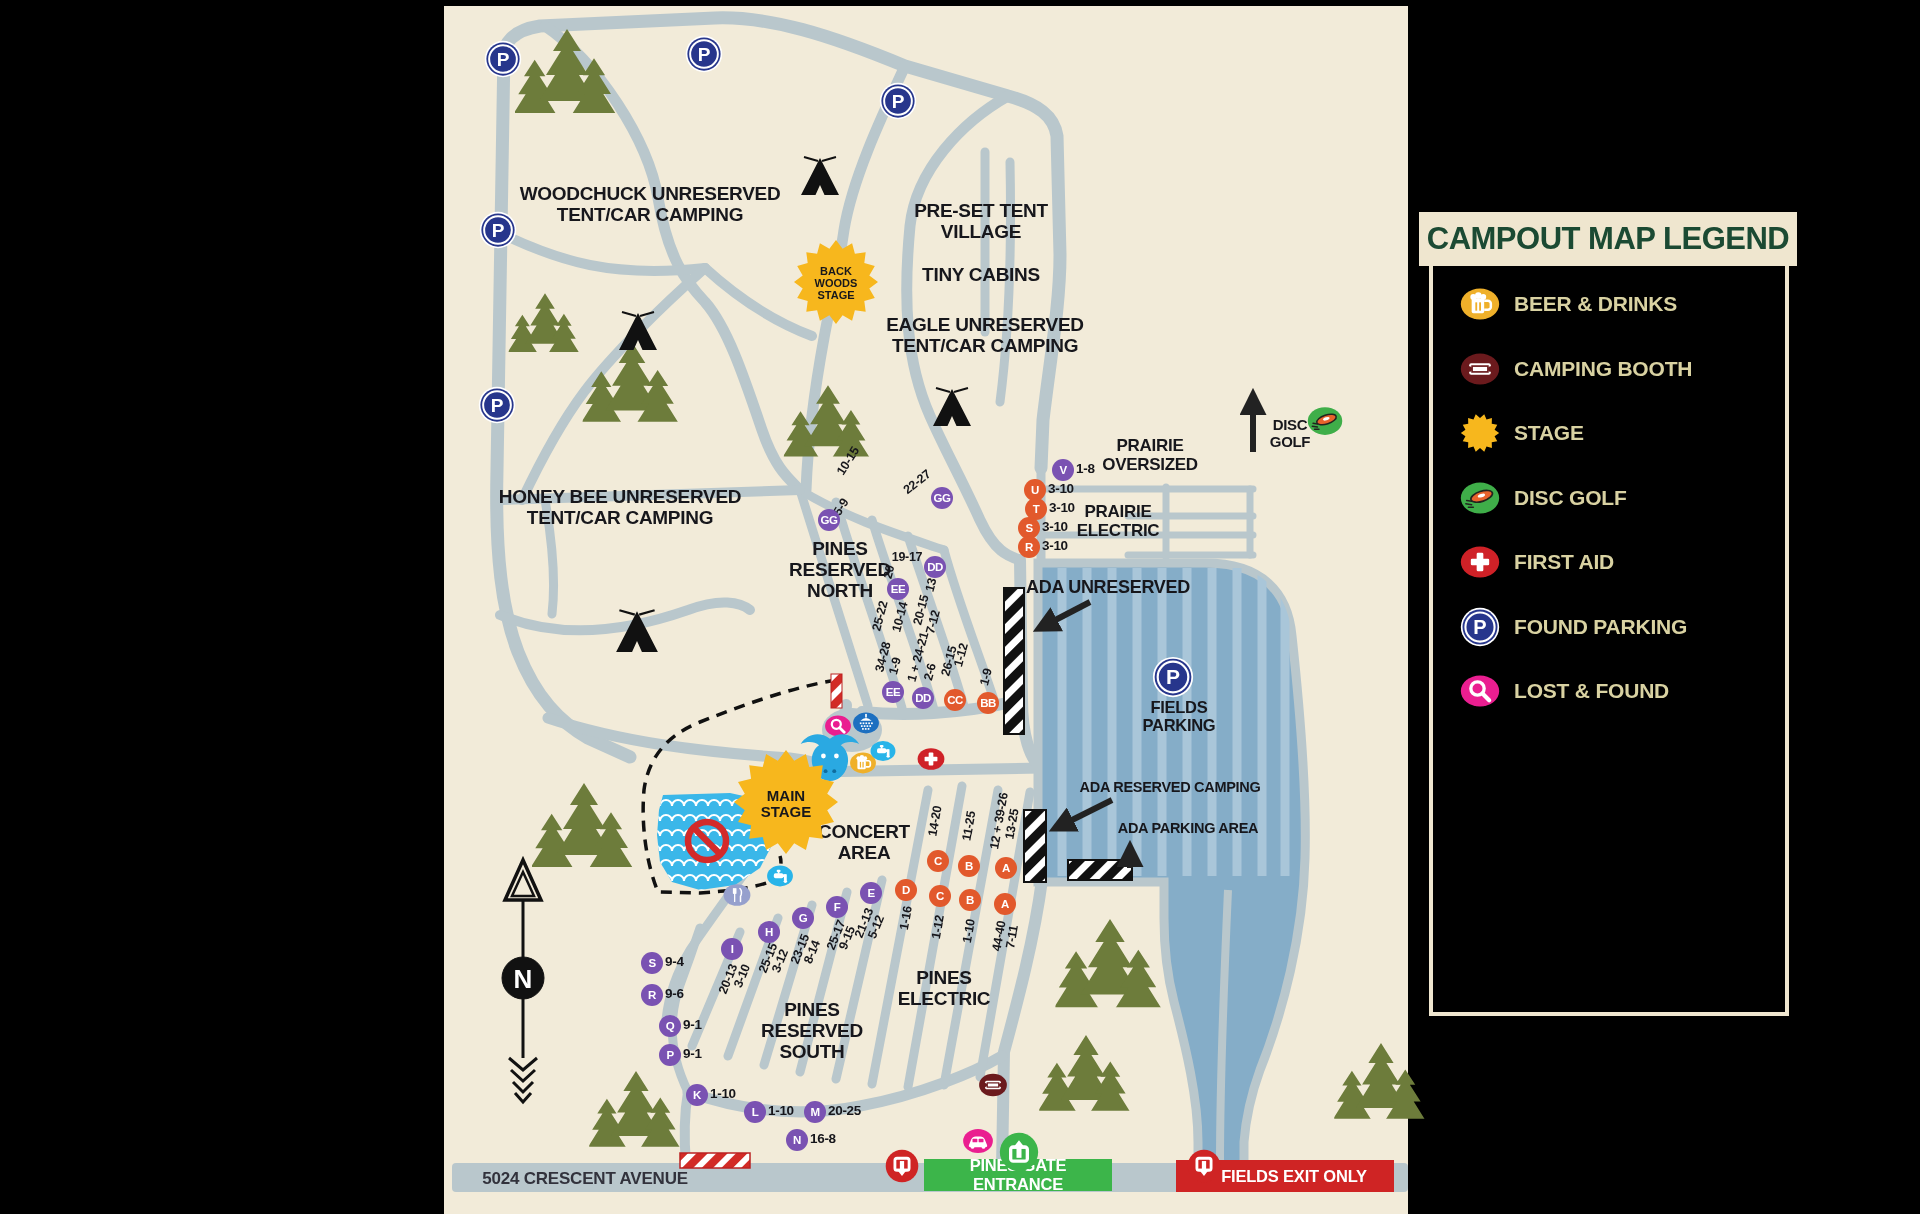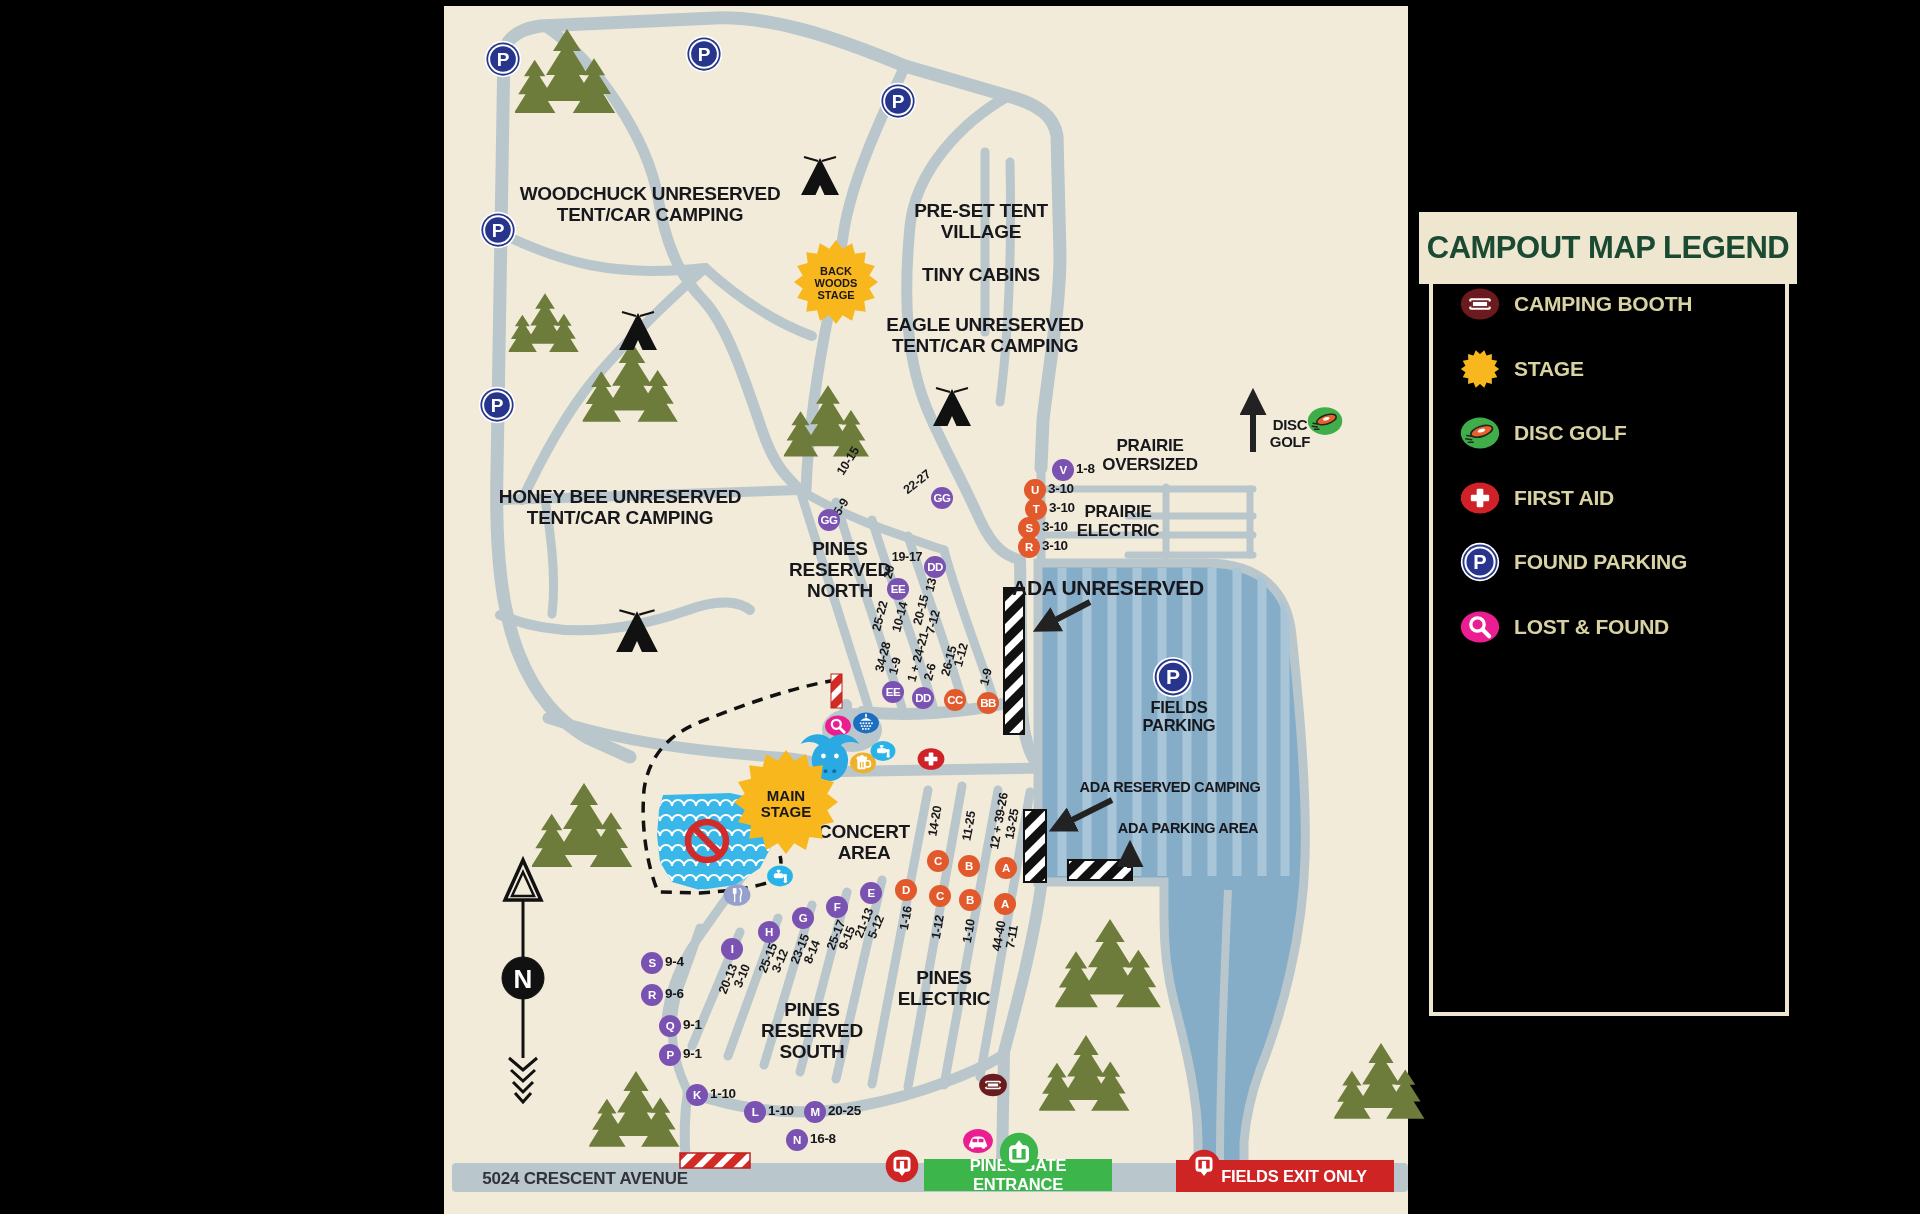--- a/index.html
+++ b/index.html
@@ -20,21 +20,21 @@
   .burst{position:absolute;transform:translate(-50%,-50%);}
   .burst .btext{position:absolute;left:50%;top:50%;transform:translate(-50%,-50%);white-space:pre-line;
                 text-align:center;font-weight:700;color:#17171c;line-height:1.08;}
   .banner{position:absolute;transform:translate(-50%,-50%);color:#fff;font-weight:700;text-align:center;
           letter-spacing:-.2px;display:flex;align-items:center;justify-content:center;}
   #street-label{position:absolute;transform:translate(-50%,-50%);font-weight:700;color:#32323c;letter-spacing:-.2px;}
   #compass-letter{position:absolute;transform:translate(-50%,-50%);color:#fff;font-weight:700;font-size:26px;}
   
   #legend-box{position:absolute;left:1429px;top:238px;width:352px;height:770px;background:#000;
               border:4px solid #efe6cf;}
-  #legend-header{position:absolute;left:1419px;top:212px;width:378px;height:72px;background:#efe6cf;
+  #legend-header{position:absolute;left:1419px;top:212px;width:378px;height:54px;background:#efe6cf;
                  color:#1b4a33;font-weight:700;font-size:31px;letter-spacing:-.5px;
                  display:flex;align-items:center;justify-content:center;}
   .lrow{display:flex;align-items:center;height:64.5px;padding-left:14px;}
   .lrow .licon{width:68px;display:flex;justify-content:center;align-items:center;flex:0 0 68px;}
   .lrow .llabel{color:#d9d2a2;font-weight:700;font-size:21px;letter-spacing:-.2px;white-space:nowrap;}
   #legend-body{position:absolute;left:1432px;top:272px;width:346px;}
 </style>
 </head>
 <body>
 
@@ -346,21 +346,21 @@
 TENT/CAR CAMPING</div>
       <div class="arealabel" style="left: 620px; top: 508px; font-size: 19px;">HONEY BEE UNRESERVED
 TENT/CAR CAMPING</div>
       <div class="arealabel" style="left: 840px; top: 570px; font-size: 19px;">PINES
 RESERVED
 NORTH</div>
       <div class="arealabel" style="left: 1150px; top: 456px; font-size: 17px;">PRAIRIE
 OVERSIZED</div>
       <div class="arealabel" style="left: 1118px; top: 522px; font-size: 17px;">PRAIRIE
 ELECTRIC</div>
-      <div class="arealabel" style="left: 1108px; top: 588px; font-size: 21px;">ADA UNRESERVED</div>
+      <div class="arealabel" style="left: 1108px; top: 588px; font-size: 18px;">ADA UNRESERVED</div>
       <div class="arealabel" style="left: 1179px; top: 716px; font-size: 16.5px;">FIELDS
 PARKING</div>
       <div class="arealabel" style="left: 1170px; top: 788px; font-size: 14.5px;">ADA RESERVED CAMPING</div>
       <div class="arealabel" style="left: 1188px; top: 829px; font-size: 14.5px;">ADA PARKING AREA</div>
       <div class="arealabel" style="left: 864px; top: 843px; font-size: 19px;">CONCERT
 AREA</div>
       <div class="arealabel" style="left: 944px; top: 989px; font-size: 19px;">PINES
 ELECTRIC</div>
       <div class="arealabel" style="left: 812px; top: 1031px; font-size: 19px;">PINES
 RESERVED
@@ -625,20 +625,28 @@
         </svg><div class="btext" style="font-size: 15px;">MAIN
 STAGE</div></div>
     </div>
 
   <div id="legend-box"></div>
   <div id="legend-header">CAMPOUT MAP LEGEND</div>
   <div id="legend-body">
       <div class="lrow">
         <span class="licon">
           <svg width="48" height="40">
+            <use xlink:href="#sym-beer"></use>
+          </svg>
+        </span>
+        <span class="llabel">BEER &amp; DRINKS</span>
+      </div>
+      <div class="lrow">
+        <span class="licon">
+          <svg width="48" height="40">
             <use xlink:href="#sym-ticket"></use>
           </svg>
         </span>
         <span class="llabel">CAMPING BOOTH</span>
       </div>
       <div class="lrow">
         <span class="licon">
           <svg width="48" height="40">
             <use xlink:href="#sym-stage"></use>
           </svg>

